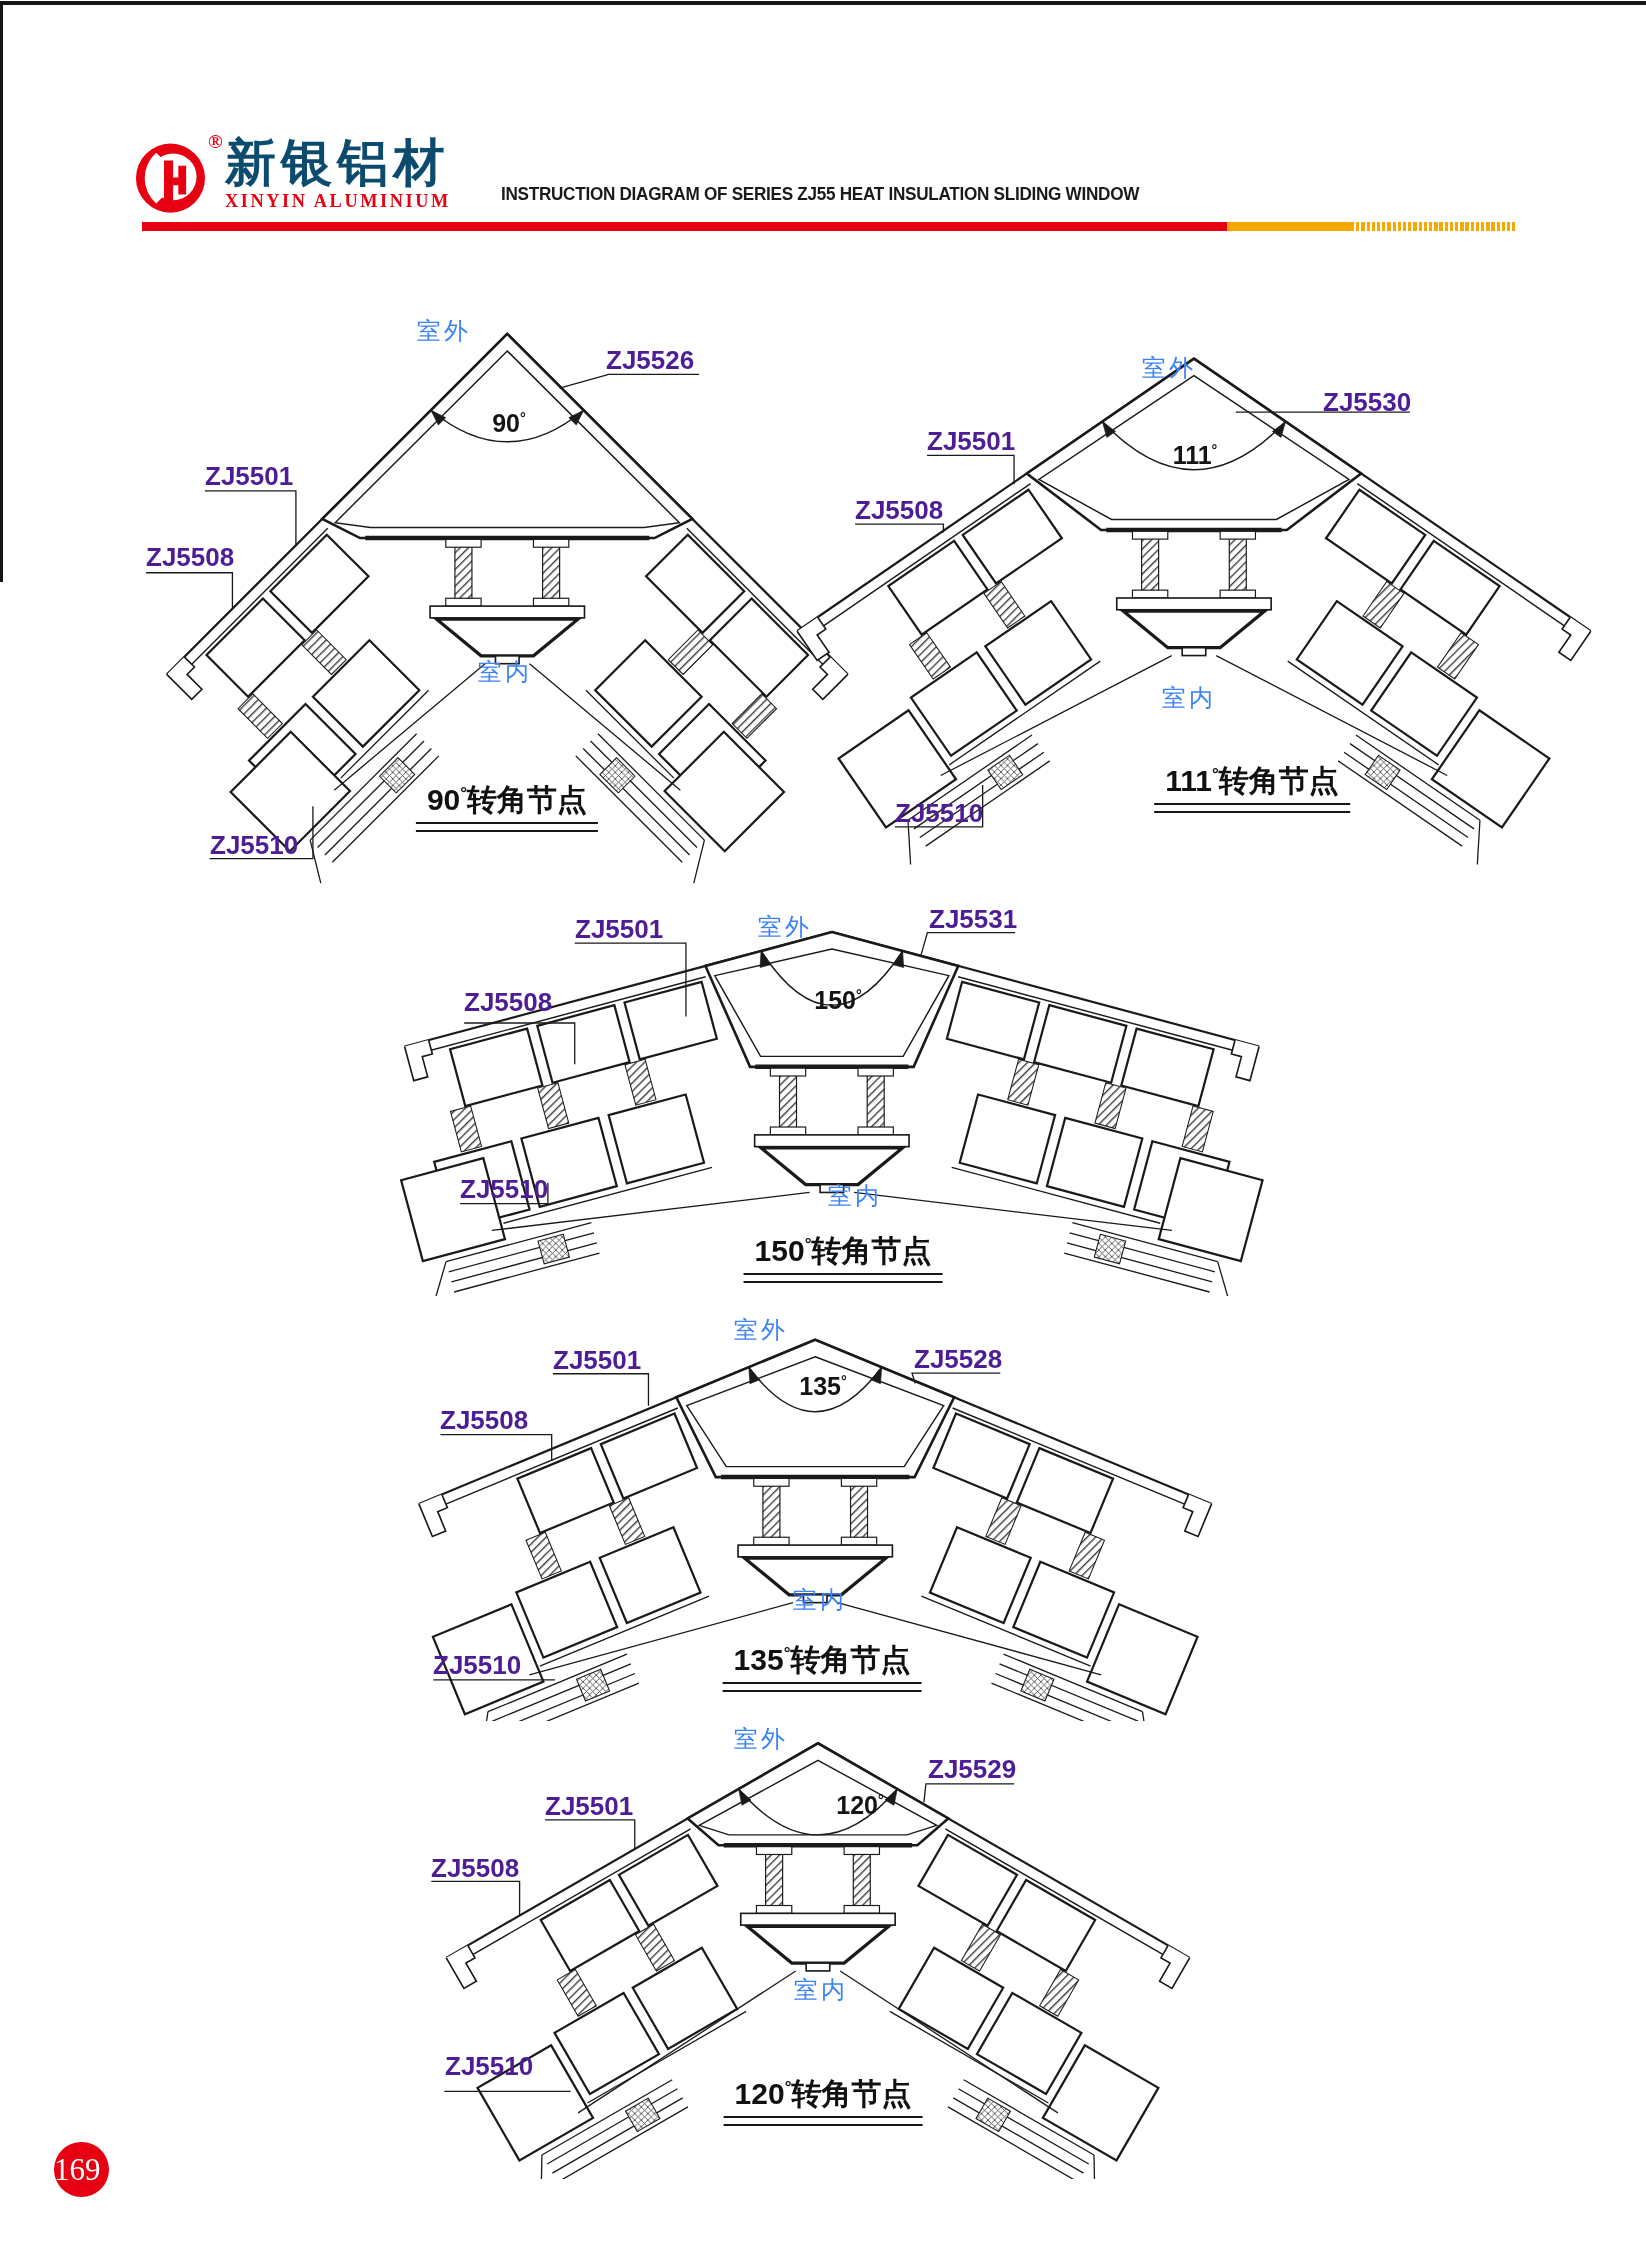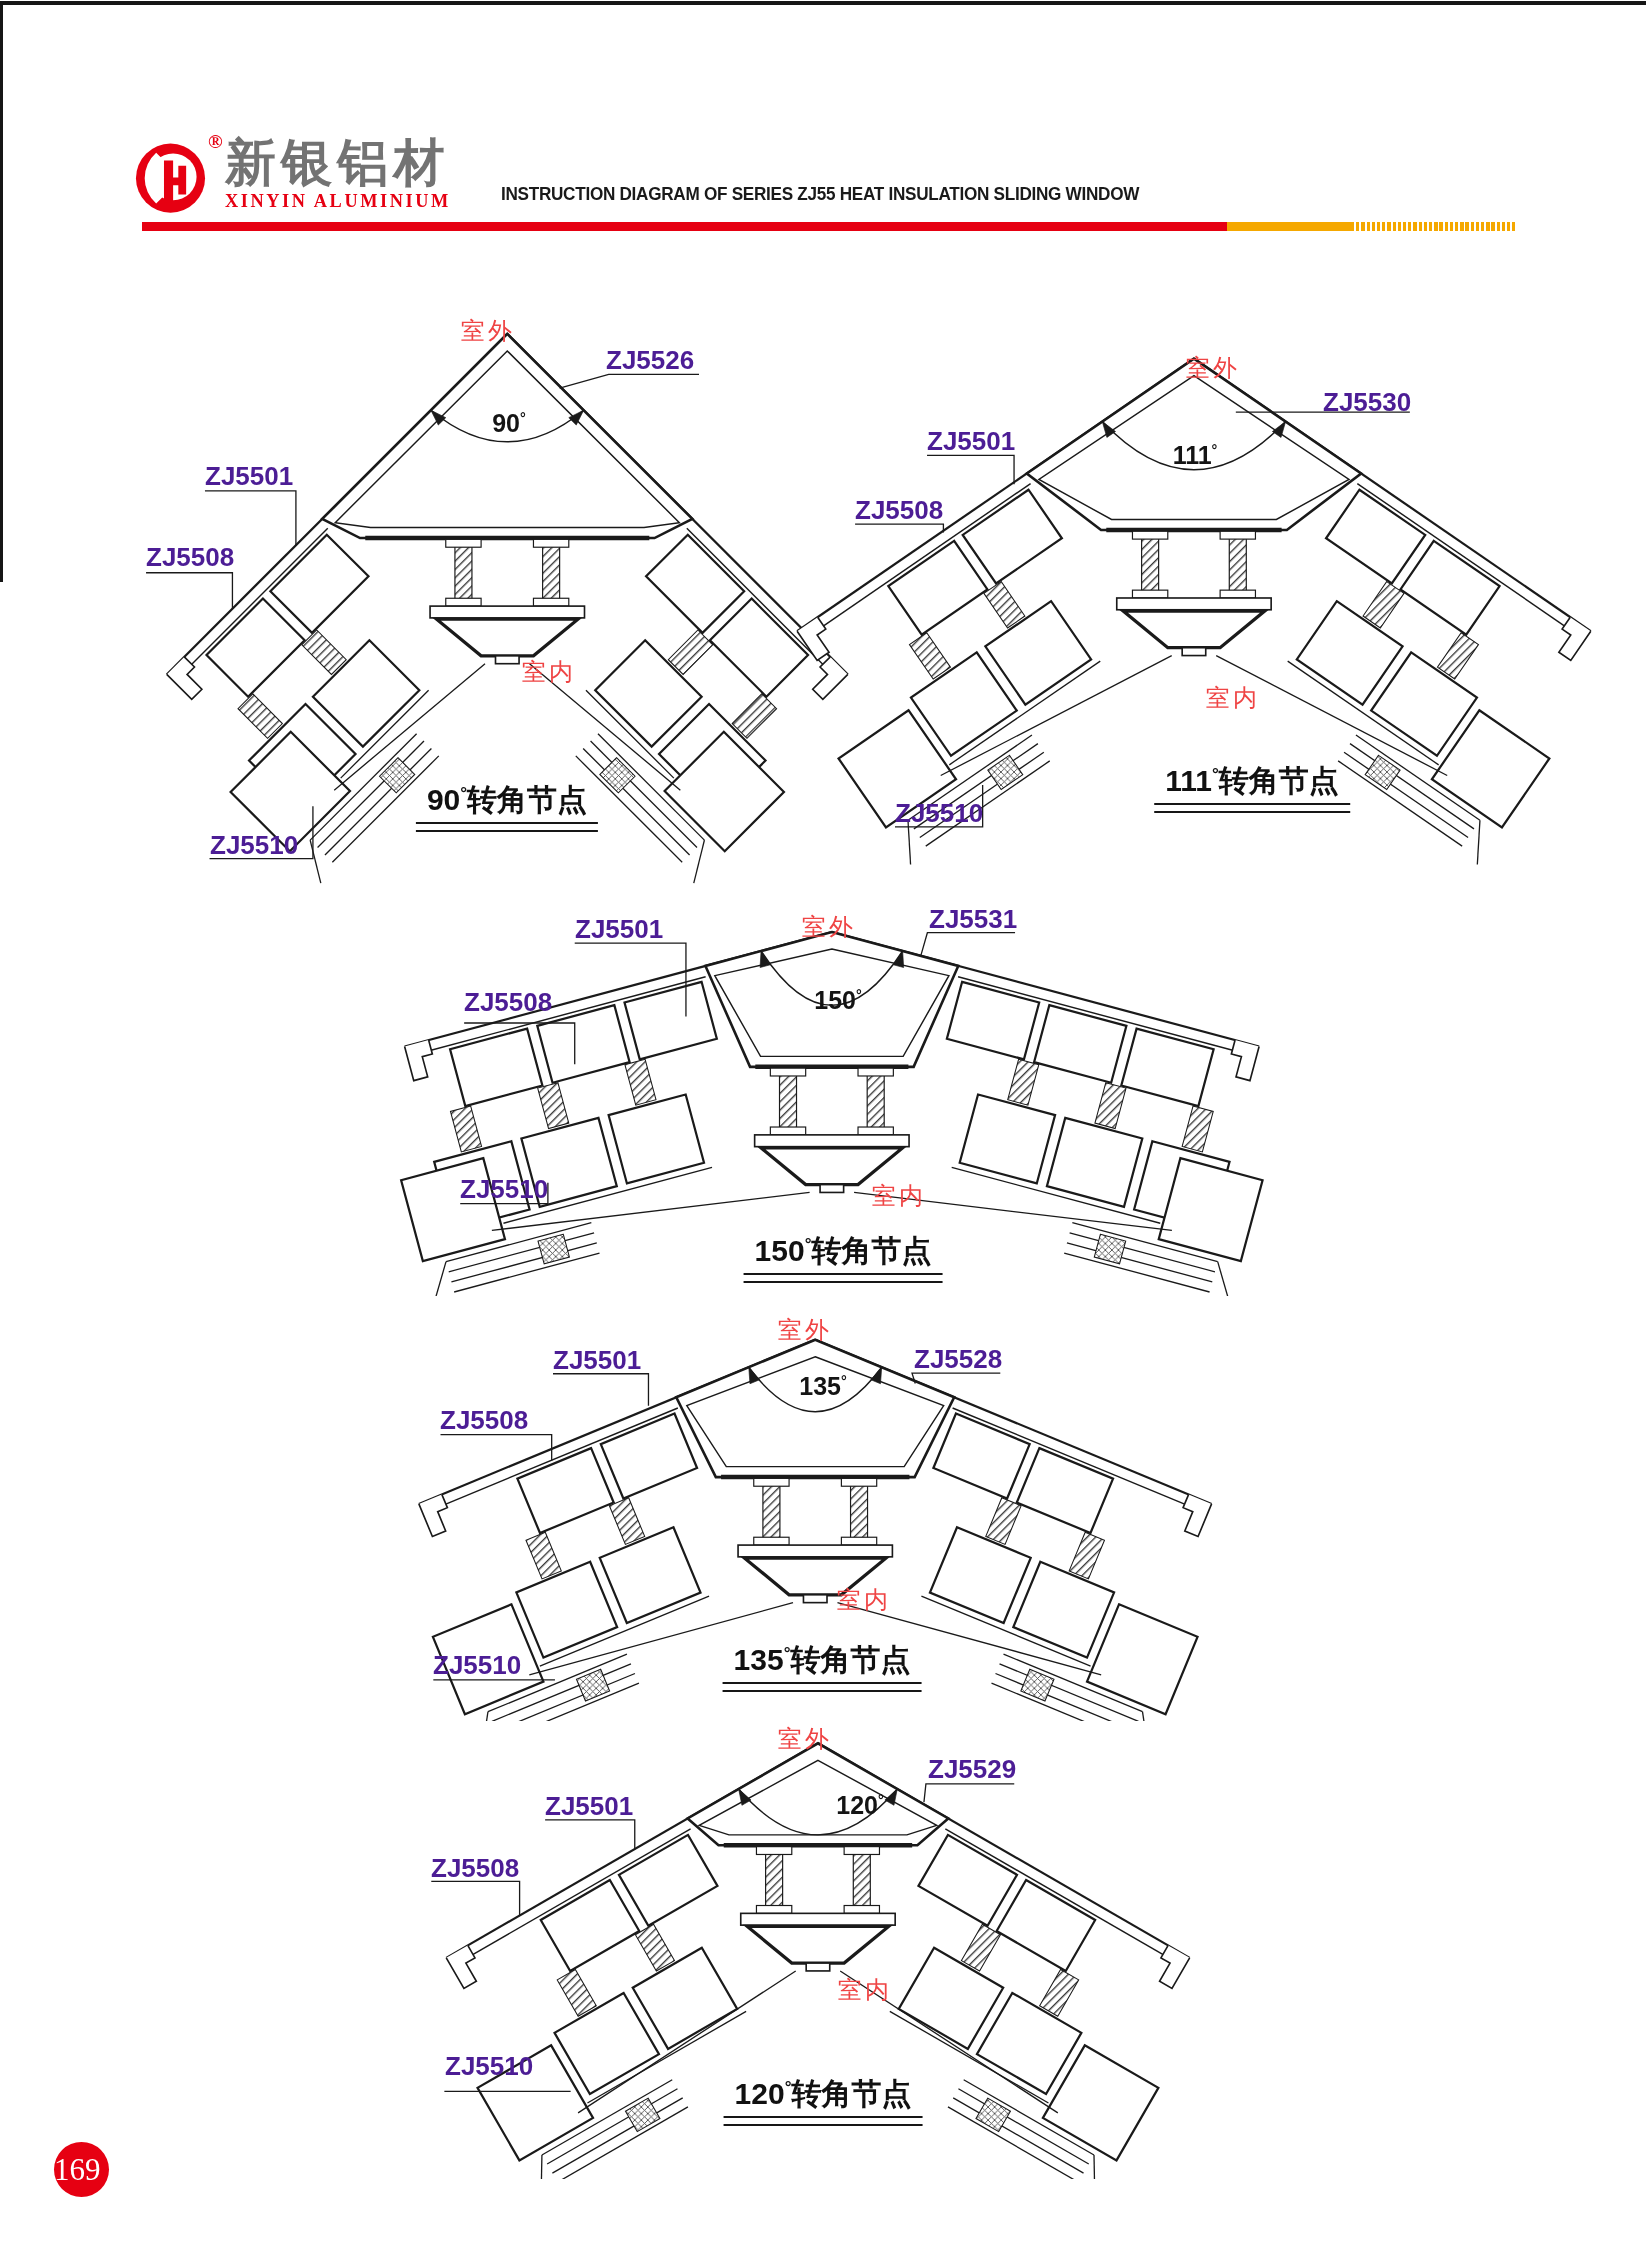--- a/index.html
+++ b/index.html
@@ -5,38 +5,38 @@
   html,body{margin:0;padding:0;background:#888;}
   .page{position:relative;width:1647px;height:2250px;background:#ffffff;overflow:hidden;
         font-family:"Liberation Sans",sans-serif;color:#141414;}
   .topline{position:absolute;left:0;top:1.3px;width:1647px;height:3.3px;background:#161616;}
   .leftline{position:absolute;left:0;top:1.3px;width:3.3px;height:581px;background:#161616;}
 
   
   .logo{position:absolute;left:134px;top:141px;width:73px;height:73px;}
   .regmark{position:absolute;left:208px;top:131px;font:bold 19.6px "Liberation Serif",serif;color:#e60012;}
   .brand-cn{position:absolute;left:225px;top:137px;font:bold 51px/1 "Liberation Sans",sans-serif;
-            color:#737373;letter-spacing:5.2px;white-space:nowrap;}
+            color:#0c4a6e;letter-spacing:5.2px;white-space:nowrap;}
   .brand-en{position:absolute;left:225px;top:192px;font:bold 18.3px/1 "Liberation Serif",serif;
             color:#e60012;letter-spacing:2.6px;white-space:nowrap;text-align:right;}
   .title-cn{position:absolute;left:501px;top:141px;font:bold 35px/1 "Liberation Sans",sans-serif;
             color:#e60012;letter-spacing:2px;white-space:nowrap;}
   .title-en{position:absolute;left:501px;top:186px;font:700 17.7px/1 "Liberation Sans",sans-serif;
             color:#1a1a1a;letter-spacing:-0.3px;white-space:nowrap;transform:scaleX(.97);transform-origin:left;}
   .rule-red{position:absolute;left:142px;top:222px;width:1085px;height:8.5px;background:#e60012;}
   .rule-yellow{position:absolute;left:1227px;top:222px;width:124px;height:8.5px;background:#f5a800;}
   .rule-stripes{position:absolute;left:1351px;top:222px;width:164px;height:8.5px;
             background:repeating-linear-gradient(90deg,#f5a800 0 3.3px,#ffffff 3.3px 5.2px);}
 
   
   .dgm{position:absolute;}
   .dgm svg{position:absolute;left:0;top:0;}
   .zj{position:absolute;font:bold 26px/1 "Liberation Sans",sans-serif;color:#4c1d95;white-space:nowrap;}
-  .cn{position:absolute;font:400 24px/1 "Liberation Sans",sans-serif;color:#ef4444;letter-spacing:3.3px;
-      white-space:nowrap;transform:translateX(-50%);margin-left:44px;}
+  .cn{position:absolute;font:400 24px/1 "Liberation Sans",sans-serif;color:#3b82f6;letter-spacing:3.3px;
+      white-space:nowrap;transform:translateX(-50%);}
   .ang{position:absolute;font:bold 25px/1 "Liberation Sans",sans-serif;color:#141414;
        transform:translateX(-50%);white-space:nowrap;}
   .ang .deg{font-size:14.4px;vertical-align:super;}
   .ttl{position:absolute;display:inline-flex;flex-direction:column;align-items:center;
        transform:translateX(-50%);font:bold 30px/1 "Liberation Sans",sans-serif;color:#111;white-space:nowrap;}
   .ttl .deg{font-size:17px;vertical-align:super;}
   .ttl .ul{height:2px;background:#161616;width:calc(100% + 22px);margin-top:7.2px;}
   .ttl .ul2{height:1.6px;margin-top:5.9px;}
 
   

